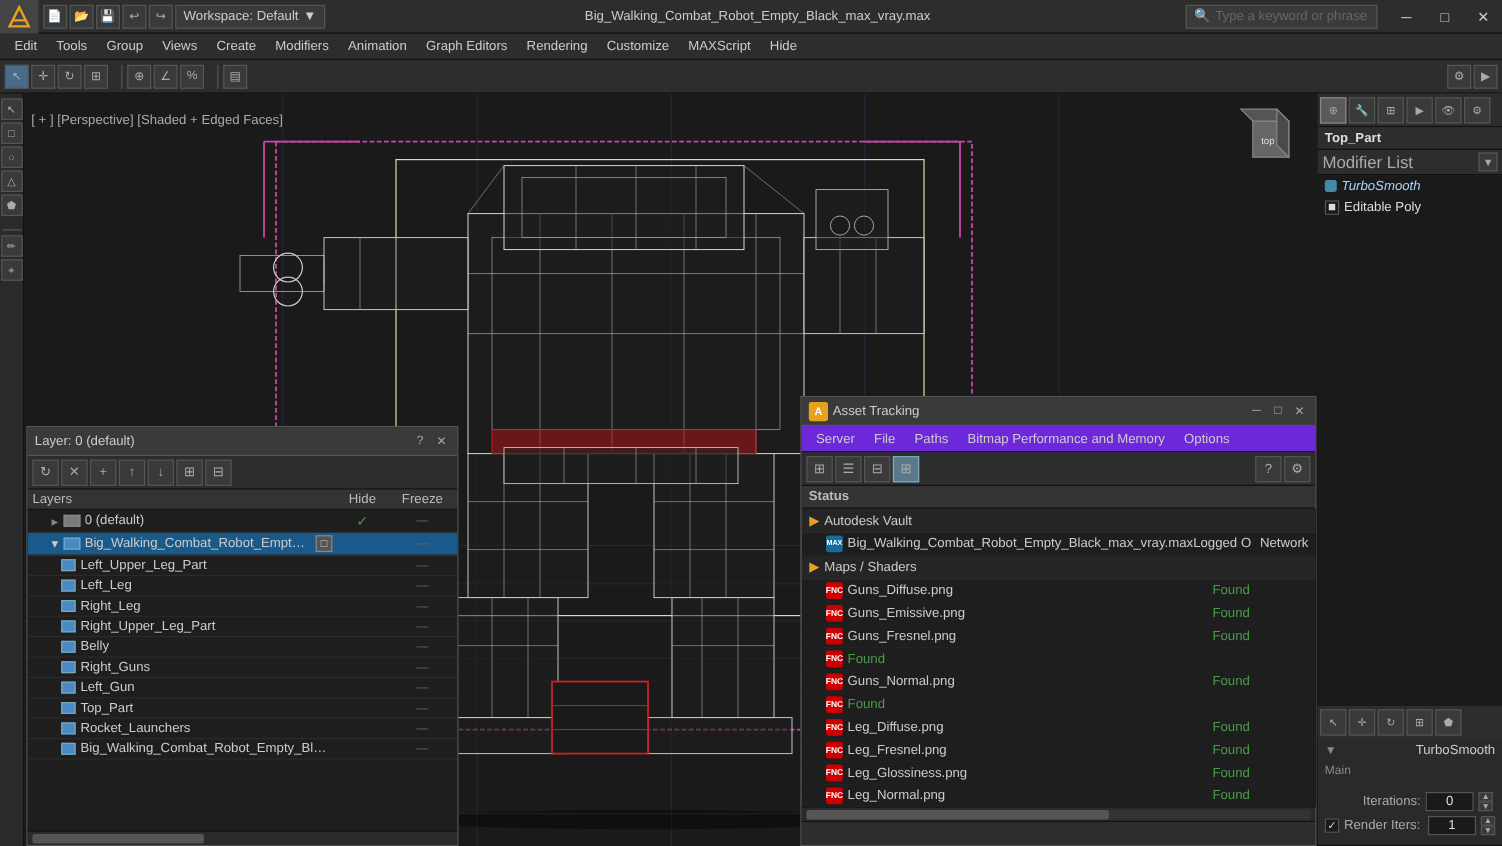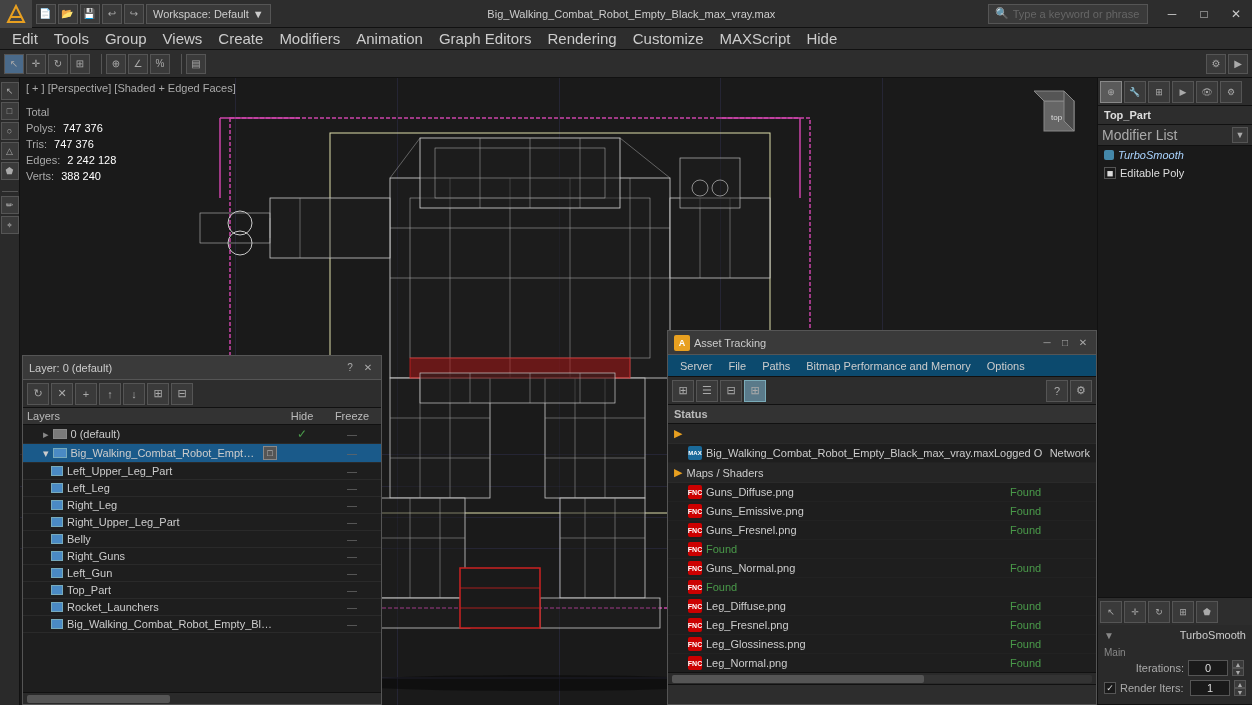--- a/index.html
+++ b/index.html
@@ -101,21 +101,21 @@
     #menubar {
       height: 22px;
       background: #2d2d2d;
       display: flex;
       align-items: center;
       border-bottom: 1px solid #111;
       padding: 0 4px;
     }
     .menu-item {
       padding: 2px 8px;
-      font-size: 15px;
+      font-size: 11px;
       color: #ccc;
       cursor: pointer;
     }
 
     
     #toolrow {
       height: 28px;
       background: #2d2d2d;
       display: flex;
       align-items: center;
@@ -525,21 +525,21 @@
       height: 14px;
       display: flex;
       align-items: center;
       justify-content: center;
       font-size: 10px;
       color: #aaa;
       cursor: pointer;
     }
     #ap-menubar {
       height: 22px;
-      background: #0c4a6e;
+      background: #6d28d9;
       display: flex;
       align-items: center;
       border-bottom: 1px solid #111;
       padding: 0 4px;
     }
     .ap-menu-item {
       padding: 2px 8px;
       font-size: 11px;
       color: #ccc;
       cursor: pointer;
@@ -869,43 +869,24 @@
 
       <div id="nav-cube">
         <svg width="60" height="60" viewBox="0 0 60 60">
           <rect x="15" y="15" width="30" height="30" fill="#666" stroke="#888" stroke-width="1"></rect>
           <polygon points="15,15 5,5 35,5 45,15" fill="#555" stroke="#888" stroke-width="1"></polygon>
           <polygon points="45,15 35,5 35,35 45,45" fill="#4a4a4a" stroke="#888" stroke-width="1"></polygon>
           <text x="22" y="34" fill="#ddd" font-size="8" font-family="Arial">top</text>
         </svg>
       </div>
 
-      <div style="position:absolute;top:4px;left:6px;z-index:10;">
+      <div style="position:absolute;top:16px;left:6px;z-index:10;">
         <div style="color:#aaa;font-size:11px;">[ + ] [Perspective] [Shaded + Edged Faces]</div>
       </div>
 
-      <div style="position:absolute;top:26px;left:6px;z-index:10;line-height:16px;">
-        <div style="color:#aaa;">Total</div>
-        <div>
-          <span style="color:#aaa;">Polys:</span>
-          <span style="color:#fff;margin-left:4px;">747 376</span>
-        </div>
-        <div>
-          <span style="color:#aaa;">Tris:</span>
-          <span style="color:#fff;margin-left:4px;">747 376</span>
-        </div>
-        <div>
-          <span style="color:#aaa;">Edges:</span>
-          <span style="color:#fff;margin-left:4px;">2 242 128</span>
-        </div>
-        <div>
-          <span style="color:#aaa;">Verts:</span>
-          <span style="color:#fff;margin-left:4px;">388 240</span>
-        </div>
-      </div>
 
     </div>
   </div>
 
   <div id="right-panel">
     <div id="rp-icons-row">
       <div class="rp-icon active">⊕</div>
       <div class="rp-icon">🔧</div>
       <div class="rp-icon">⊞</div>
       <div class="rp-icon">▶</div>
@@ -937,21 +918,21 @@
       <div class="rp-icon">↻</div>
       <div class="rp-icon">⊞</div>
       <div class="rp-icon">⬟</div>
     </div>
 
     <div id="rp-turbosm-section">
       <div class="section-header">
         <span class="collapse-btn">▼</span>
         <span class="section-title">TurboSmooth</span>
       </div>
-      <div style="color:#888;font-size:10px;margin-bottom:2px;">Main</div>
+      <div style="color:#888;font-size:10px;margin-bottom:12px;">Main</div>
       <div class="param-row">
         <span class="param-label">Iterations:</span>
         <div class="param-value">0</div>
         <div class="param-spinner">
           <div class="spin-btn">▲</div>
           <div class="spin-btn">▼</div>
         </div>
       </div>
       <div class="param-row">
         <div class="checkbox-label">
@@ -1113,20 +1094,21 @@
     <div class="ap-icon">?</div>
     <div class="ap-icon">⚙</div>
   </div>
   <div id="ap-header">
     <span class="ap-header-status">Status</span>
   </div>
   <div id="ap-content">
 
     <div class="ap-group-row">
       <span class="ap-group-icon">▶</span>
+      <span class="ap-group-name">Autodesk Vault</span>
     </div>
     <div class="ap-file-row">
       <div class="ap-file-icon" style="background:#1a6a9a;font-size:6px;">MAX</div>
       <span class="ap-file-name">Big_Walking_Combat_Robot_Empty_Black_max_vray.max</span>
       <span class="ap-file-status status-network">Logged O</span>
       <span style="color:#ccc;font-size:11px;margin-left:4px;">Network</span>
     </div>
 
     <div class="ap-group-row">
       <span class="ap-group-icon">▶</span>

